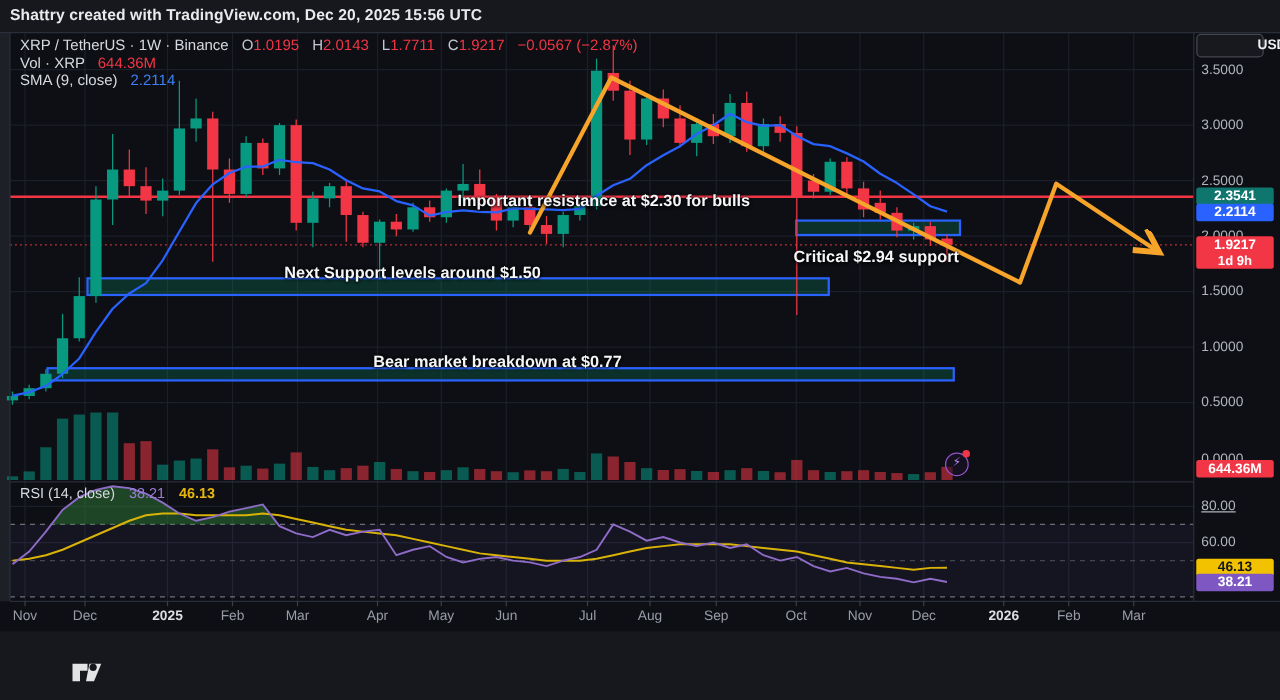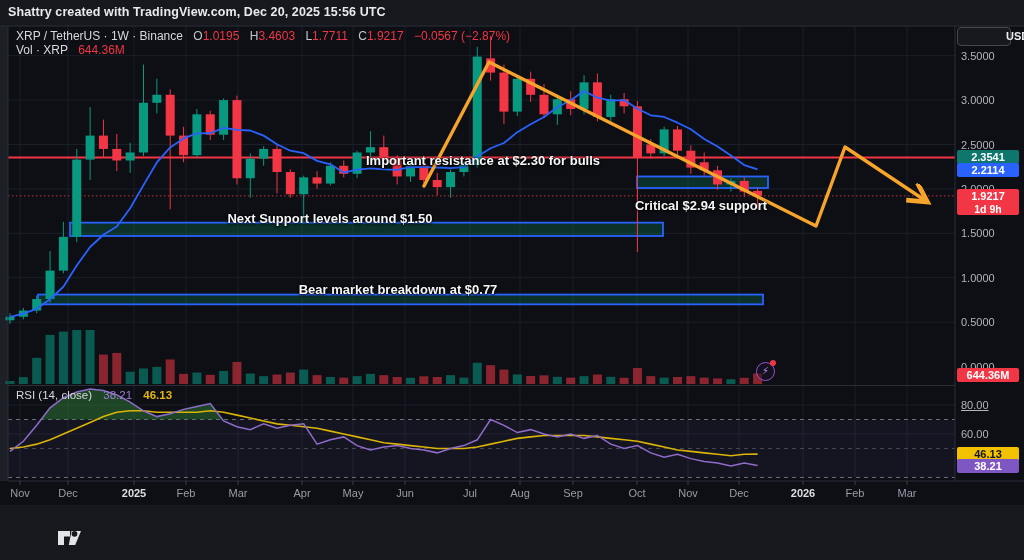--- a/index.html
+++ b/index.html
@@ -322,28 +322,32 @@
     </defs>
     <polyline points="424,186 489,62 816,226 845,147 926,201" fill="none" stroke="#f7a42b" stroke-width="3.4" stroke-linejoin="round" stroke-linecap="round" marker-end="url(#arrow)"></polyline>
   </svg>
 
 <div class="watermark">Shattry created with TradingView.com, Dec 20, 2025 15:56 UTC</div>
 
 <div class="legend">
   <div class="row">
     <span class="t-main">XRP / TetherUS · 1W · Binance</span>
     <span class="t-dim sp">O</span><span class="t-red">1.0195</span>
-    <span class="t-dim sp">H</span><span class="t-red">3.4603</span>
+    <span class="t-dim sp">H</span><span class="t-red">2.0143</span>
     <span class="t-dim sp">L</span><span class="t-red">1.7711</span>
     <span class="t-dim sp">C</span><span class="t-red">1.9217</span>
     <span class="t-red sp">−0.0567 (−2.87%)</span>
   </div>
   <div class="row">
     <span class="t-main">Vol · XRP</span>
     <span class="t-red sp">644.36M</span>
+  </div>
+  <div class="row">
+    <span class="t-main">SMA (9, close)</span>
+    <span class="t-blue sp">2.2114</span>
   </div>
 </div>
 
 <div class="usdt-btn">USDT</div>
 
 <div class="anno" style="left:464px; top:160px;padding-left:38px;">Important resistance at $2.30 for bulls</div>
 <div class="anno" style="left:330px; top:218px;">Next Support levels around $1.50</div>
 <div class="anno" style="left:398px; top:289px;">Bear market breakdown at $0.77</div>
 <div class="anno" style="left:701px; top:205px;">Critical $2.94 support</div>
 

